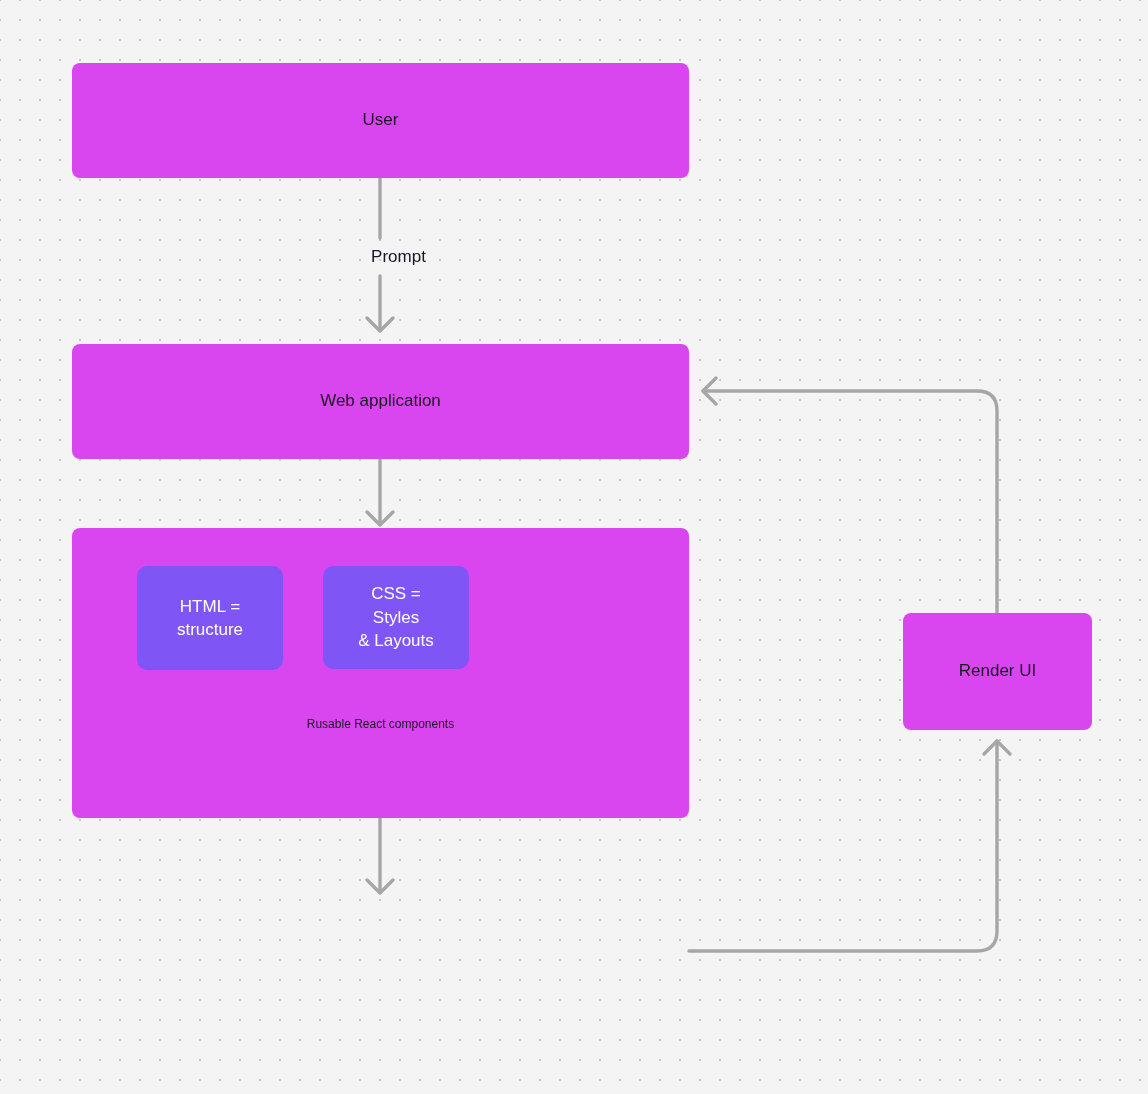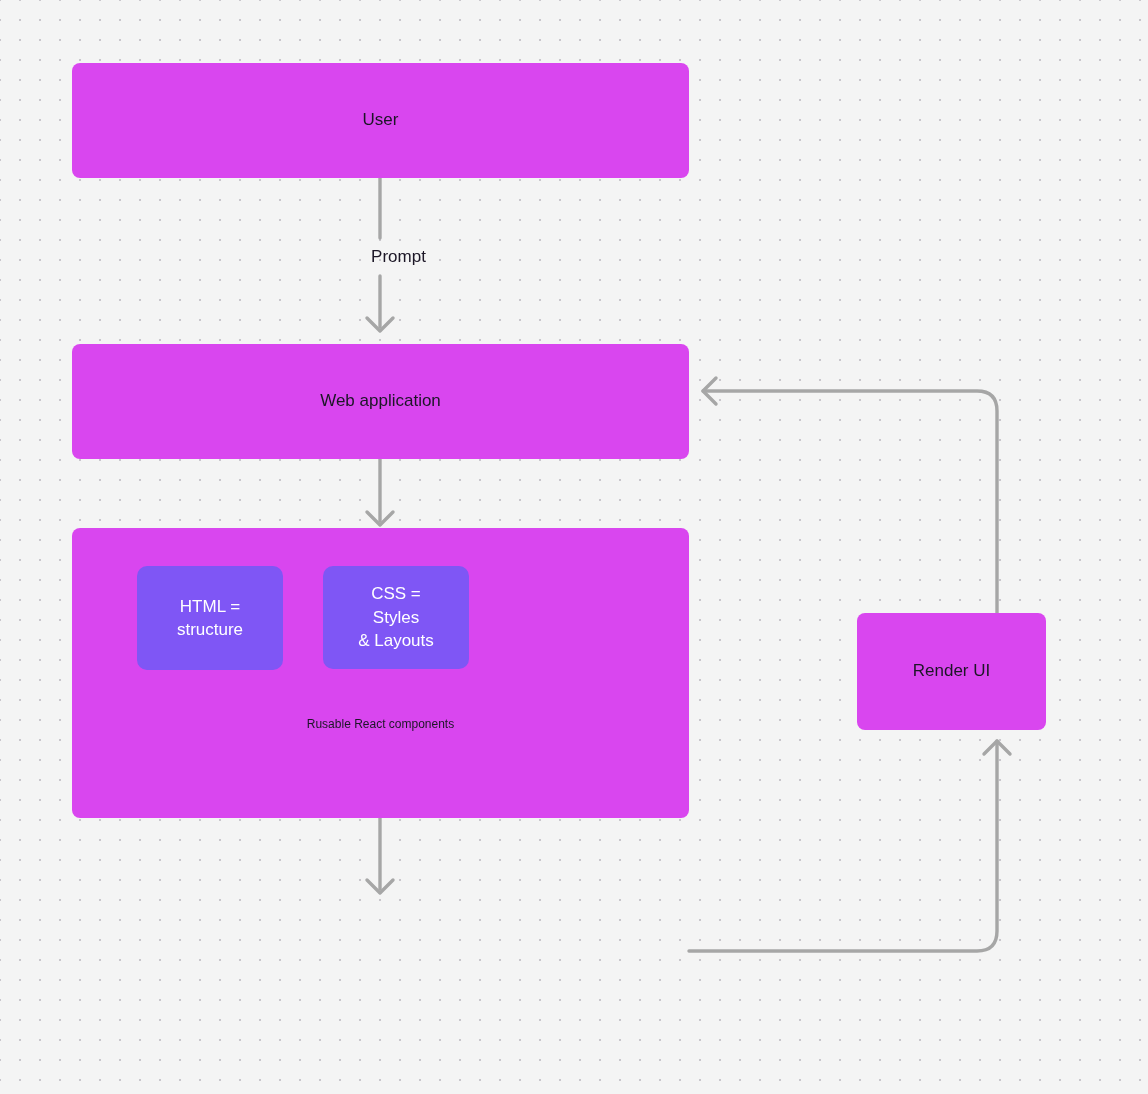--- a/index.html
+++ b/index.html
@@ -43,21 +43,21 @@
     color: #1c1626;
     font-size: 17px;
     line-height: 1.35;
     text-align: center;
   }
   .node-user      { left: 72px;  top: 63px;  width: 617px; height: 115px; }
   .node-webapp    { left: 72px;  top: 344px; width: 617px; height: 115px; }
   .node-group     { left: 72px;  top: 528px; width: 617px; height: 290px;
                     display: block; border-radius: 8px; }
   .node-vite      { left: 72px;  top: 896px; width: 617px; height: 115px; }
-  .node-render    { left: 857px; top: 613px; width: 189px; height: 117px; }
+  .node-render    { left: 903px; top: 613px; width: 189px; height: 117px; }
 
   .group-inner-row {
     position: absolute;
     left: 0;
     top: 38px;
     width: 100%;
     height: 104px;
   }
   .chip {
     position: absolute;

